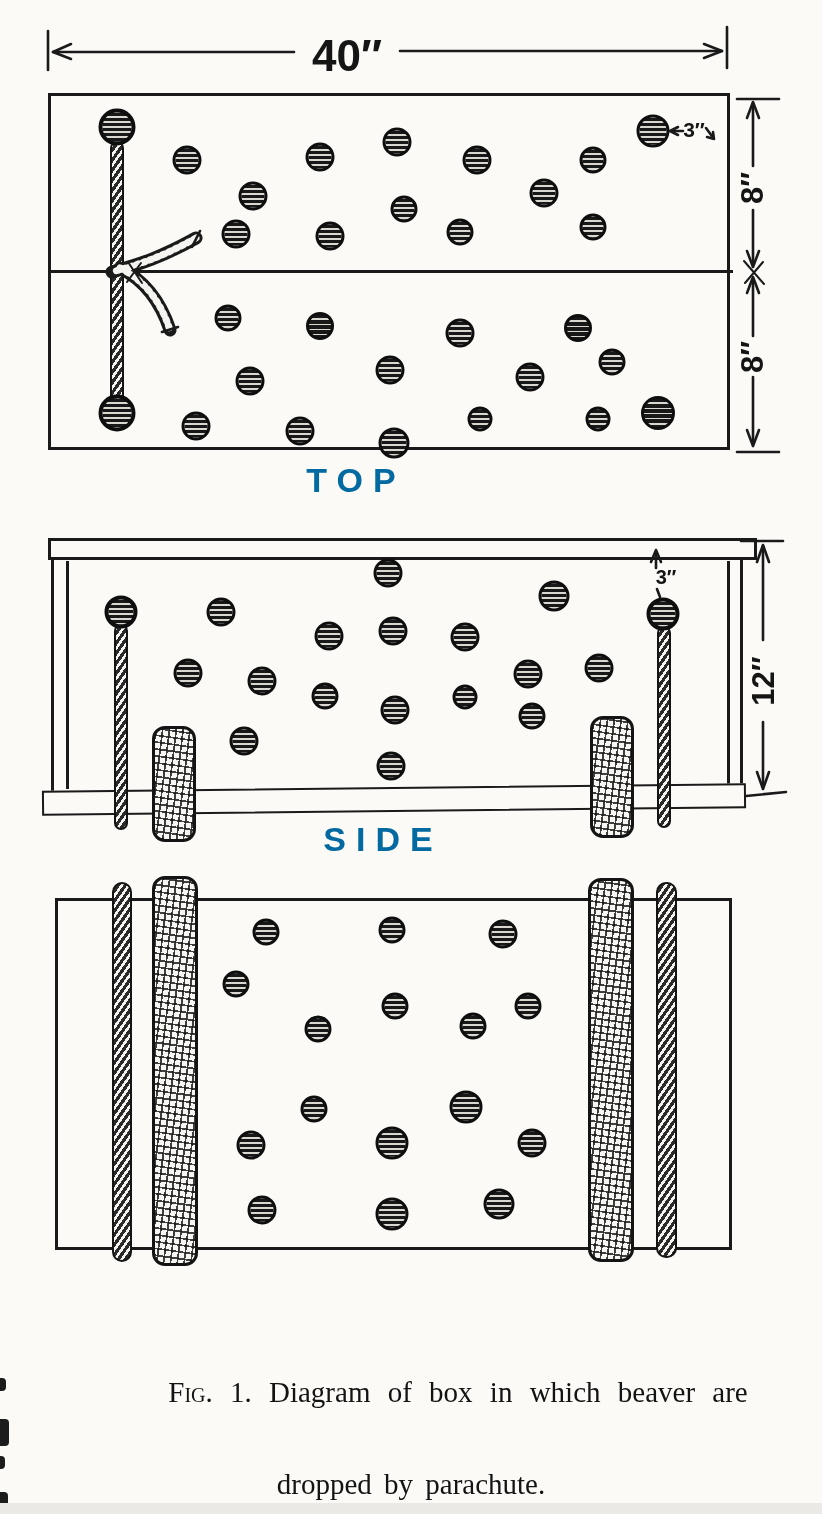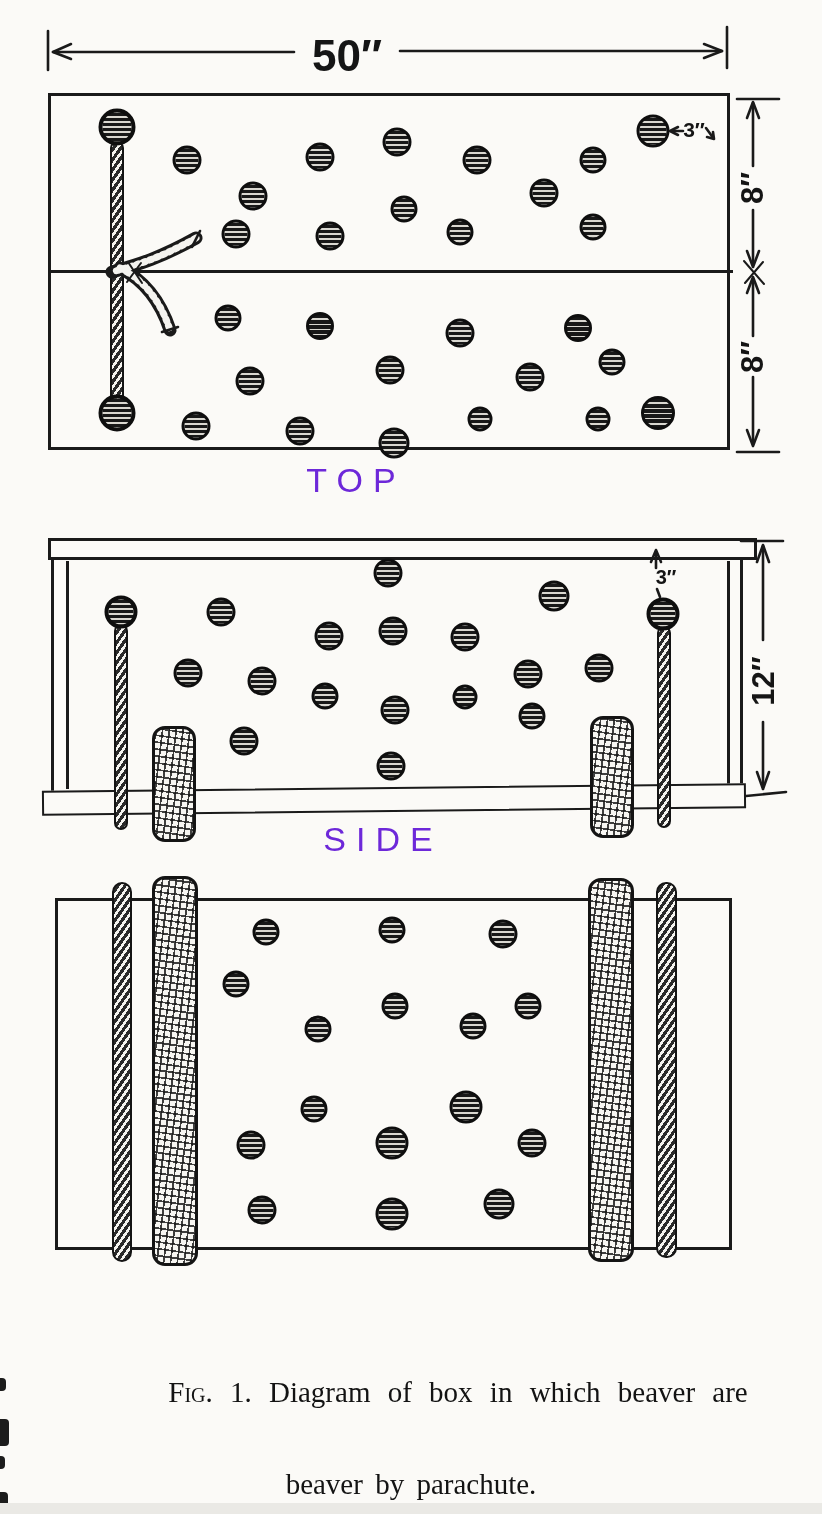--- a/index.html
+++ b/index.html
@@ -28,21 +28,21 @@
   .webbing{
     position:absolute;box-sizing:border-box;
     border:3px solid #141414;border-radius:13px;
     background-color:#f7f6f2;
     background-image:
       repeating-linear-gradient(97deg,rgba(22,22,22,.82) 0 1.7px,transparent 1.7px 6.8px),
       repeating-linear-gradient(8deg,rgba(22,22,22,.82) 0 1.7px,transparent 1.7px 6.8px);
   }
   .view-label{
     position:absolute;transform:translate(-50%,-50%);
-    font-weight:normal;font-size:34px;letter-spacing:10px;white-space:nowrap;color:#6d28d9;
+    font-weight:bold;font-size:34px;letter-spacing:10px;white-space:nowrap;color:#0369a1;
   }
   .dim-label{
     position:absolute;transform:translate(-50%,-50%);
     font-weight:bold;white-space:nowrap;color:#151515;
   }
   .dim-label.rot{transform:translate(-50%,-50%) rotate(-90deg);}
   .fig-title{
     position:absolute;transform:translate(-50%,-50%);
     font-weight:bold;font-size:36px;letter-spacing:2px;word-spacing:-3px;white-space:nowrap;color:#101010;
   }
@@ -207,36 +207,36 @@
       <path d="M196 238 C160 258 140 264 112 272" stroke-width="13"></path>
       <path d="M120 268 C148 282 162 306 170 330" stroke-width="13"></path>
       <path d="M196 238 C160 258 140 264 112 272" stroke="#f4f3ef" stroke-width="7" stroke-dasharray="2.5 4.5"></path>
       <path d="M120 268 C148 282 162 306 170 330" stroke="#f4f3ef" stroke-width="7" stroke-dasharray="2.5 4.5"></path>
       <path d="M200 231 L192 247"></path>
         <path d="M162 332 L178 327"></path>
       <path d="M128 262 L142 283 M141 263 L127 282" stroke-width="2"></path>
     </g>
   </svg>
 
-  <div class="dim-label" style="left:347px;top:56px;font-size:44px;">50″</div>
+  <div class="dim-label" style="left:347px;top:56px;font-size:44px;">40″</div>
   <div class="dim-label rot" style="left:753px;top:188px;font-size:31px;">8″</div>
   <div class="dim-label rot" style="left:753px;top:357px;font-size:31px;">8″</div>
   <div class="dim-label" style="left:694px;top:130px;font-size:21px;">3″</div>
   <div class="dim-label rot" style="left:764px;top:681px;font-size:31px;">12″</div>
   <div class="dim-label" style="left:666px;top:577px;font-size:20px;">3″</div>
 
   <div class="view-label" style="left:356px;top:480px;">TOP</div>
   <div class="view-label" style="left:383px;top:839px;">SIDE</div>
 
 
   <div class="caption cap1" style="top:1376px;padding-left:47px;">
     <span class="sc">Fig. 1.</span>
     <span>Diagram of box in which beaver are</span>
   </div>
-  <div class="caption cap2" style="top:1468px;">beaver by parachute.</div>
+  <div class="caption cap2" style="top:1468px;">dropped by parachute.</div>
 
   <div class="artifact" style="left:0;top:1378px;width:6px;height:13px;"></div>
   <div class="artifact" style="left:0;top:1419px;width:9px;height:27px;"></div>
   <div class="artifact" style="left:0;top:1456px;width:5px;height:13px;"></div>
   <div class="artifact" style="left:0;top:1492px;width:8px;height:20px;"></div>
   <div class="scanband" style="top:1503px;height:11px;"></div>
 
 </div>
 
 </body></html>

